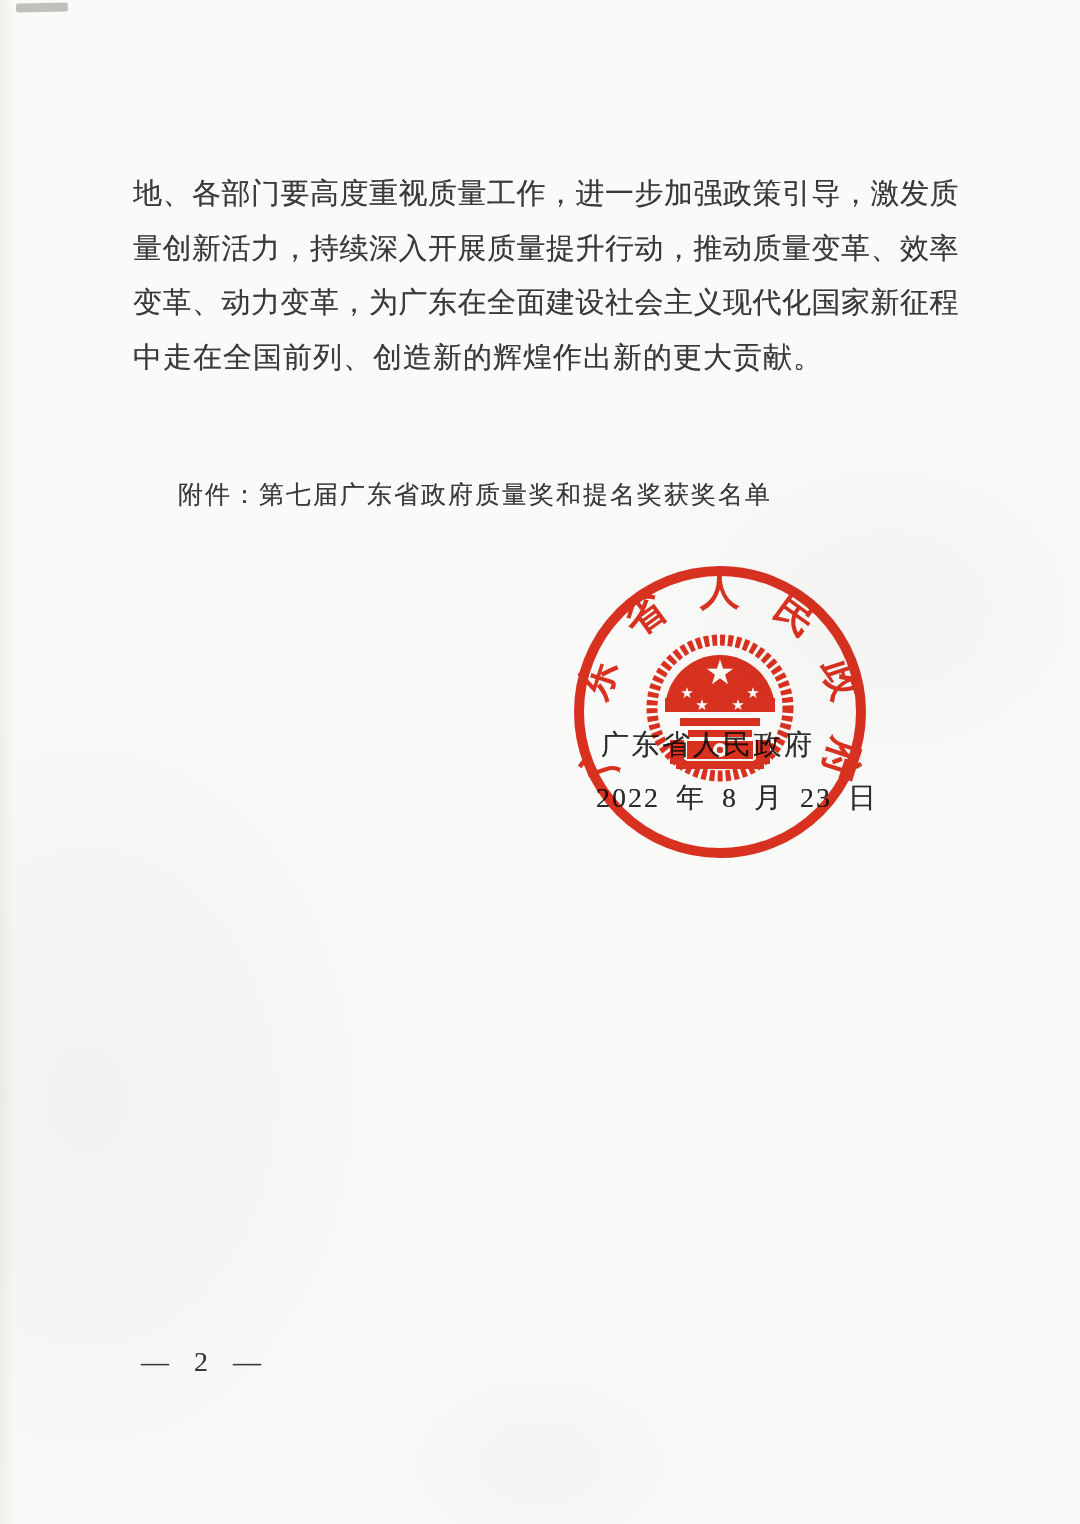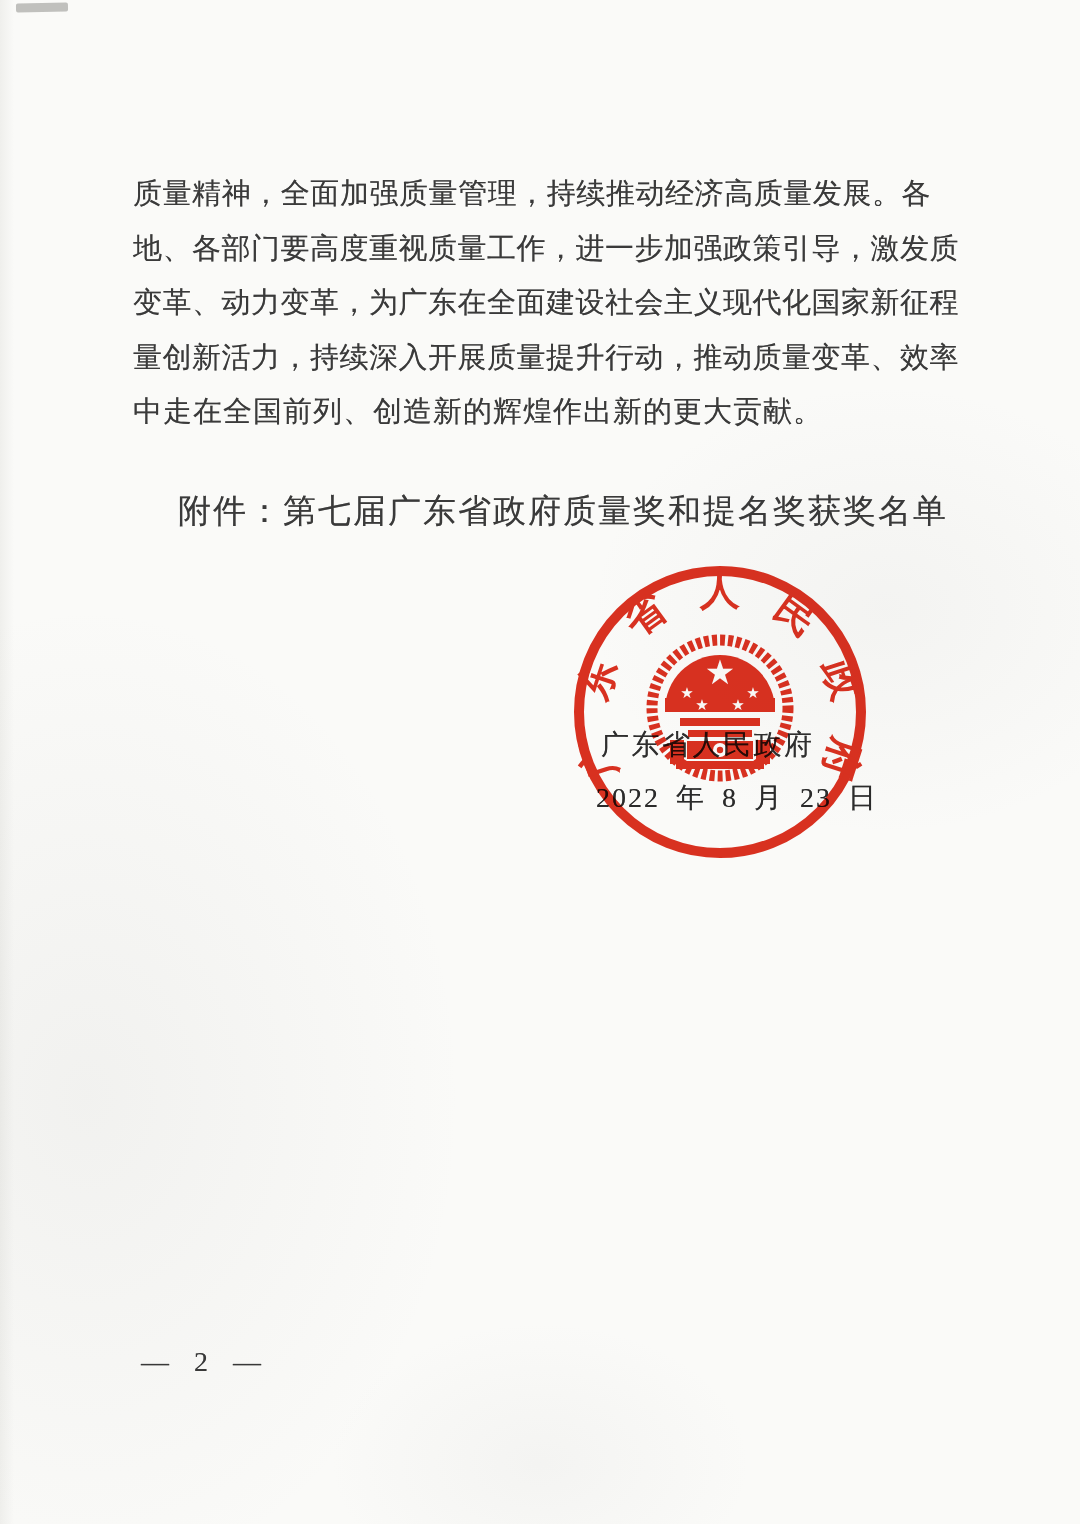--- a/index.html
+++ b/index.html
@@ -33,22 +33,22 @@
     text-align:justify;
     text-align-last:justify;
     white-space:nowrap;
     letter-spacing:0.5px;
     text-shadow:0 0 .6px rgba(60,60,60,.55);
   }
   .body-line.last{
     text-align:center;text-align-last:left;letter-spacing:1px;
   }
   .attachment-line{
-    position:absolute;left:178px;top:492px;
-    font-size:33px;line-height:38px;letter-spacing:2px;
+    position:absolute;left:178px;top:476px;
+    font-size:25px;line-height:38px;letter-spacing:2px;
     text-shadow:0 0 .6px rgba(60,60,60,.55);
   }
   .signature-text{
     position:absolute;left:601px;top:726px;
     font-size:28px;letter-spacing:2.5px;color:#2e2e2e;
     text-shadow:0 0 .6px rgba(40,40,40,.6);
   }
   .date-text{
     position:absolute;left:596px;top:779px;
     font-size:28px;letter-spacing:2px;word-spacing:7px;color:#2b2b2b;
@@ -67,24 +67,23 @@
   }
 </style>
 </head>
 <body>
 
 <div class="page">
 
   <div class="scan-mark"></div>
 
   <div class="body-text">
-    <div class="body-line">质量精神，全面加强质量管理，持续推动经济高质量发展。各</div>
     <div class="body-line">地、各部门要高度重视质量工作，进一步加强政策引导，激发质</div>
+    <div class="body-line">量创新活力，持续深入开展质量提升行动，推动质量变革、效率</div>
     <div class="body-line">变革、动力变革，为广东在全面建设社会主义现代化国家新征程</div>
-    <div class="body-line">量创新活力，持续深入开展质量提升行动，推动质量变革、效率</div>
     <div class="body-line last">中走在全国前列、创造新的辉煌作出新的更大贡献。</div>
   </div>
 
   <div class="attachment-line">附件：第七届广东省政府质量奖和提名奖获奖名单</div>
 
   <div class="signature-text">广东省人民政府</div>
 
   <div class="date-text">2022 年 8 月 23 日</div>
 
   <svg class="seal" viewBox="0 0 308 308" xmlns="http://www.w3.org/2000/svg">

